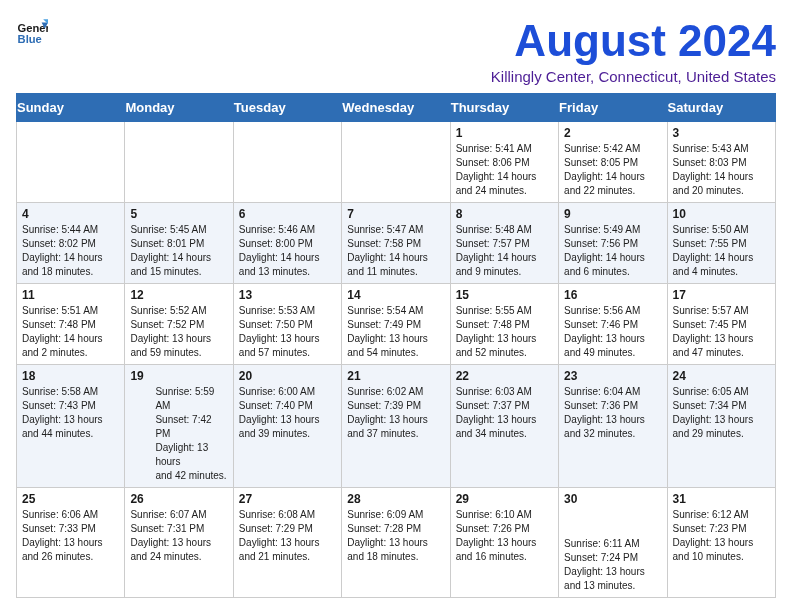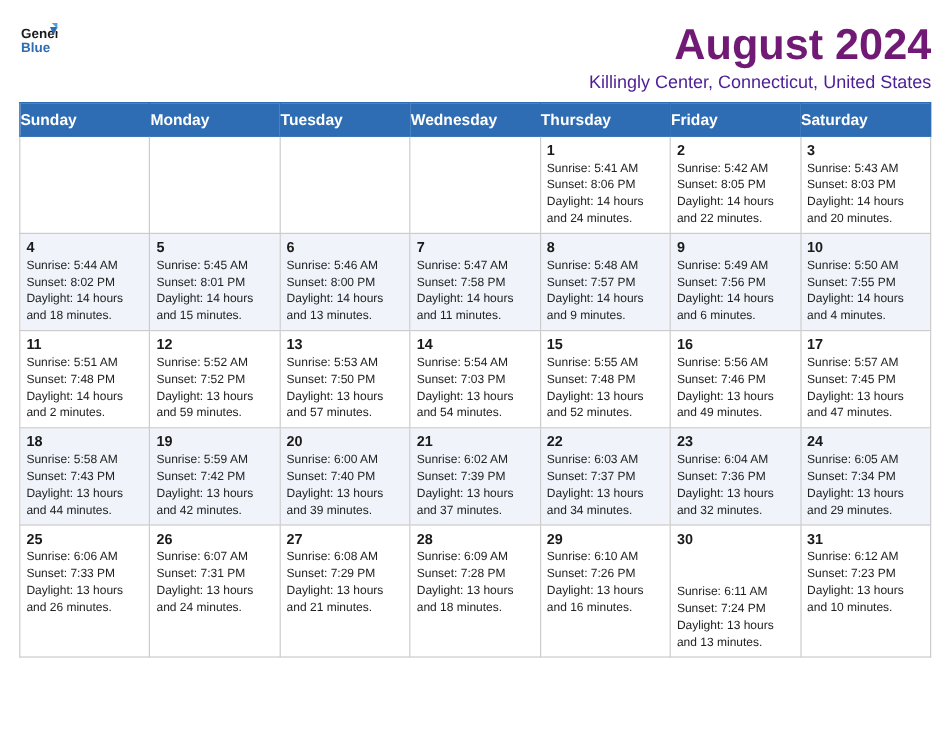--- a/index.html
+++ b/index.html
@@ -22,23 +22,23 @@
       gap: 4px;
     }
     .logo-icon {
       width: 32px;
       height: 32px;
     }
     .title-block {
       text-align: right;
     }
     .month-year {
-      font-size: 36px;
+      font-size: 44px;
       font-weight: bold;
-      color: #701a75;
+      color: #1d4ed8;
     }
     .location {
       font-size: 15px;
       color: #4c1d95;
       margin-top: 2px;
     }
     table {
       width: 100%;
       border-collapse: collapse;
       table-layout: fixed;
@@ -209,21 +209,21 @@
         <td>
           <div class="day-num">13</div>
           <div class="day-info" style="white-space: pre-line;">Sunrise: 5:53 AM
 Sunset: 7:50 PM
 Daylight: 13 hours
 and 57 minutes.</div>
         </td>
         <td>
           <div class="day-num">14</div>
           <div class="day-info" style="white-space: pre-line;">Sunrise: 5:54 AM
-Sunset: 7:03 PM
+Sunset: 7:49 PM
 Daylight: 13 hours
 and 54 minutes.</div>
         </td>
         <td>
           <div class="day-num">15</div>
           <div class="day-info" style="white-space: pre-line;">Sunrise: 5:55 AM
 Sunset: 7:48 PM
 Daylight: 13 hours
 and 52 minutes.</div>
         </td>
@@ -245,21 +245,21 @@
       <tr>
         <td>
           <div class="day-num">18</div>
           <div class="day-info" style="white-space: pre-line;">Sunrise: 5:58 AM
 Sunset: 7:43 PM
 Daylight: 13 hours
 and 44 minutes.</div>
         </td>
         <td>
           <div class="day-num">19</div>
-          <div class="day-info" style="white-space: pre-line;">Sunrise: 5:59 AM
+          <div class="day-info" style="white-space: pre-line; margin-left: 25px;">Sunrise: 5:59 AM
 Sunset: 7:42 PM
 Daylight: 13 hours
 and 42 minutes.</div>
         </td>
         <td>
           <div class="day-num">20</div>
           <div class="day-info" style="white-space: pre-line;">Sunrise: 6:00 AM
 Sunset: 7:40 PM
 Daylight: 13 hours
 and 39 minutes.</div>

